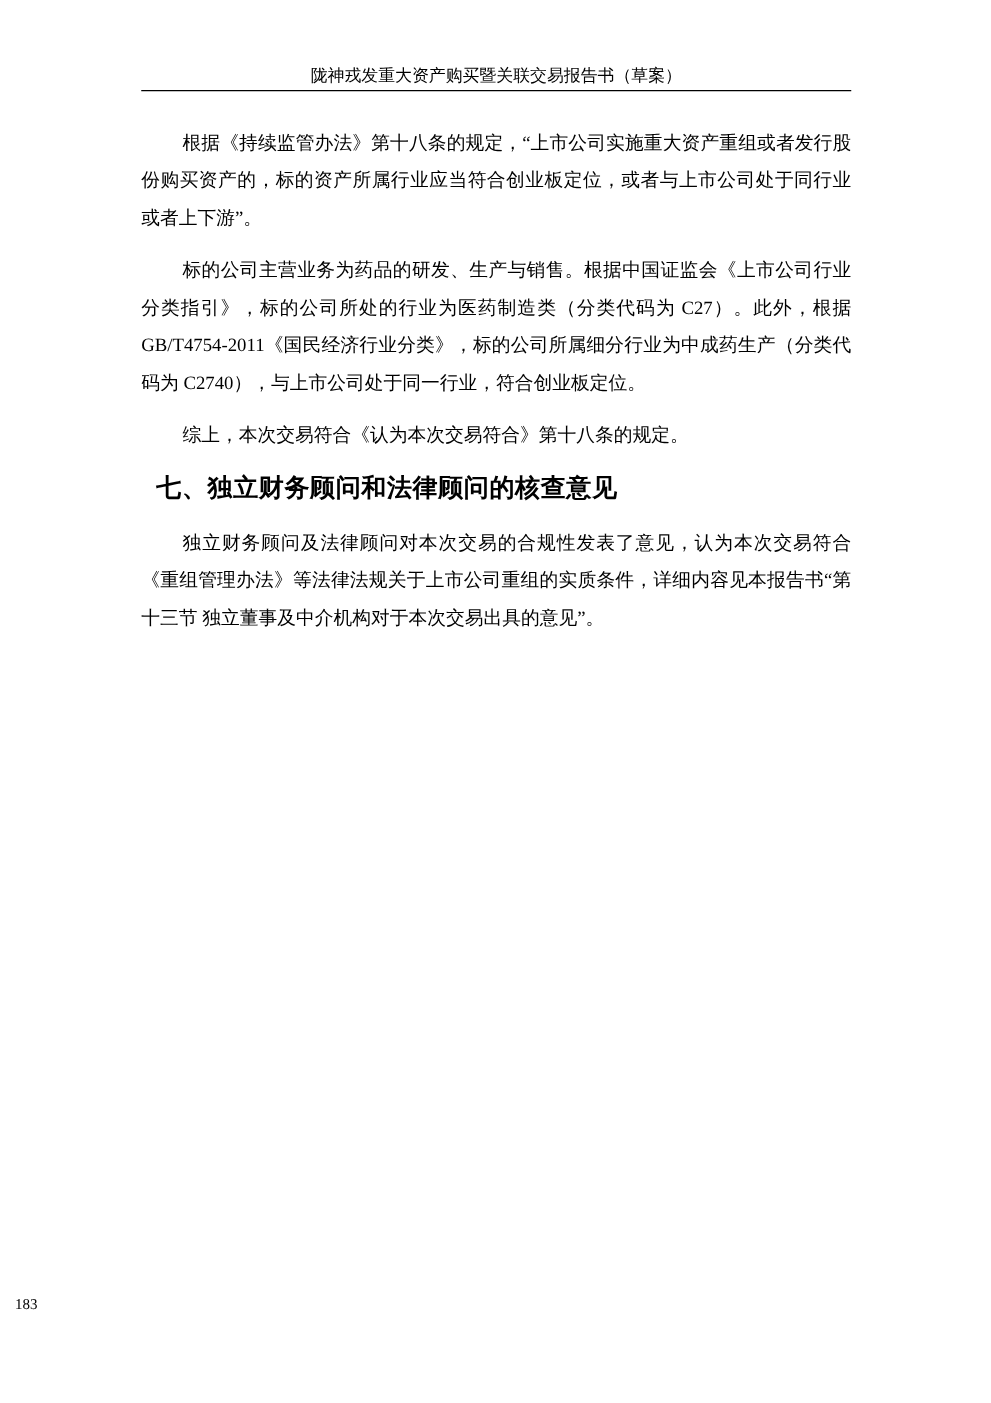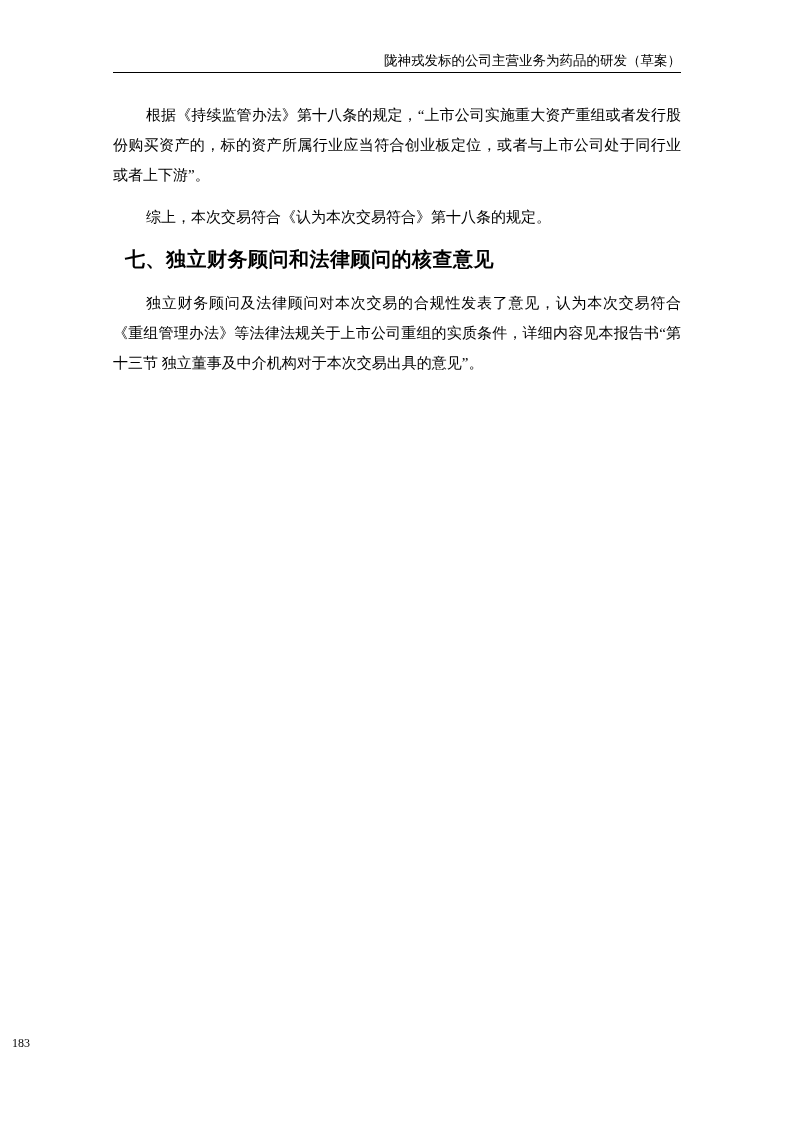--- a/index.html
+++ b/index.html
@@ -15,21 +15,21 @@
     color: #000000;
     font-family: "Liberation Serif", "DejaVu Serif", serif;
     overflow: hidden;
   }
   .doc-header {
     position: absolute;
     left: 113px;
     width: 568px;
     top: 53px;
     display: flex;
-    justify-content: flex-end;
+    justify-content: center;
     align-items: flex-end;
     font-size: 13.5px;
     line-height: 16px;
     padding-bottom: 3px;
     border-bottom: 1.5px solid #000000;
   }
   .doc-header span {
     white-space: nowrap;
   }
   .doc-body {
@@ -63,25 +63,26 @@
     line-height: 18px;
   }
 </style>
 </head>
 <body>
 
 <div class="page">
 
   <header class="doc-header">
     <span>陇神戎发</span>
-    <span>标的公司主营业务为药品的研发（草案）</span>
+    <span>重大资产购买暨关联交易报告书（草案）</span>
   </header>
 
   <main class="doc-body">
     <p class="para">根据《持续监管办法》第十八条的规定，“上市公司实施重大资产重组或者发行股份购买资产的，标的资产所属行业应当符合创业板定位，或者与上市公司处于同行业或者上下游”。</p>
+    <p class="para">标的公司主营业务为药品的研发、生产与销售。根据中国证监会《上市公司行业分类指引》，标的公司所处的行业为医药制造类（分类代码为 C27）。此外，根据 GB/T4754-2011《国民经济行业分类》，标的公司所属细分行业为中成药生产（分类代码为 C2740），与上市公司处于同一行业，符合创业板定位。</p>
     <p class="para">综上，本次交易符合《认为本次交易符合》第十八条的规定。</p>
     <h2 class="section-heading">七、独立财务顾问和法律顾问的核查意见</h2>
     <p class="para">独立财务顾问及法律顾问对本次交易的合规性发表了意见，认为本次交易符合《重组管理办法》等法律法规关于上市公司重组的实质条件，详细内容见本报告书“第十三节 独立董事及中介机构对于本次交易出具的意见”。</p>
   </main>
 
   <footer class="doc-footer">
     <span>183</span>
   </footer>
 
 </div>

